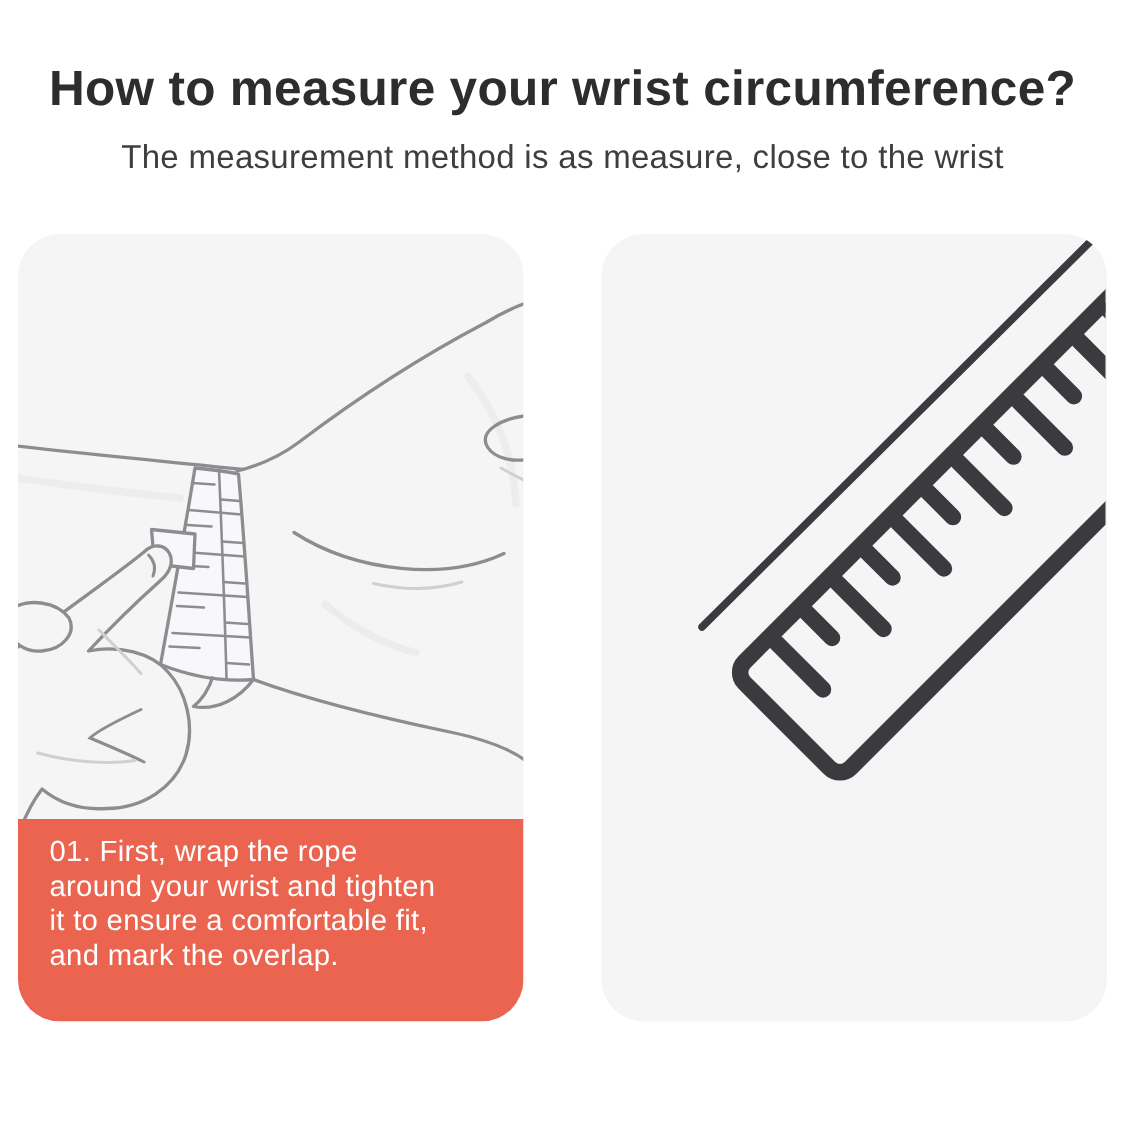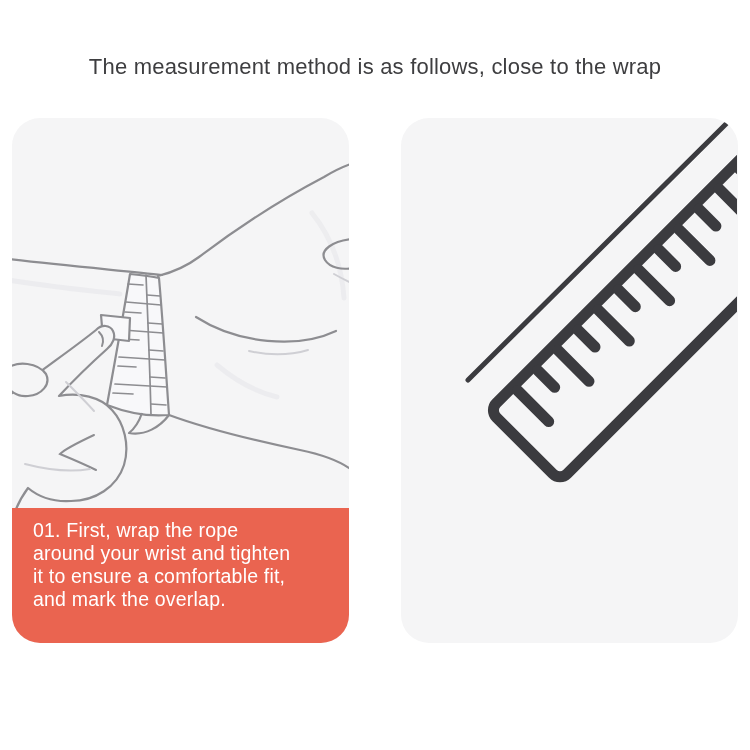--- a/index.html
+++ b/index.html
@@ -54,21 +54,22 @@
     line-height:23px;
     letter-spacing:0.2px;
     padding:11px 14px 0 21px;
     white-space:pre-line;
   }
 </style>
 </head>
 <body>
 
 <div class="header">
-  <div class="subtitle">The measurement method is as follows, close to the wrap</div>
+  <div class="title">How to measure your wrist circumference?</div>
+  <div class="subtitle">The measurement method is as measure, close to the wrist</div>
 </div>
 
 <div class="cards">
 
   <div class="panel">
     <svg width="337" height="525" viewBox="0 0 337 525">
 
       <g stroke="#E6E6EA" stroke-width="5" fill="none" stroke-linecap="round" opacity="0.55">
         <path d="M -4,162 C 40,169 80,173 108,176"></path>
         <path d="M 205,247 C 225,264 245,274 265,279"></path>

